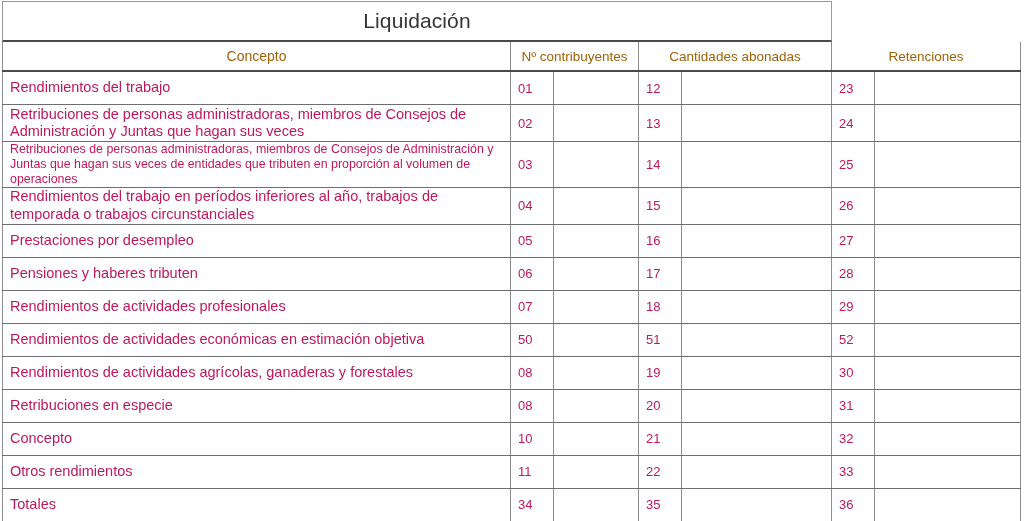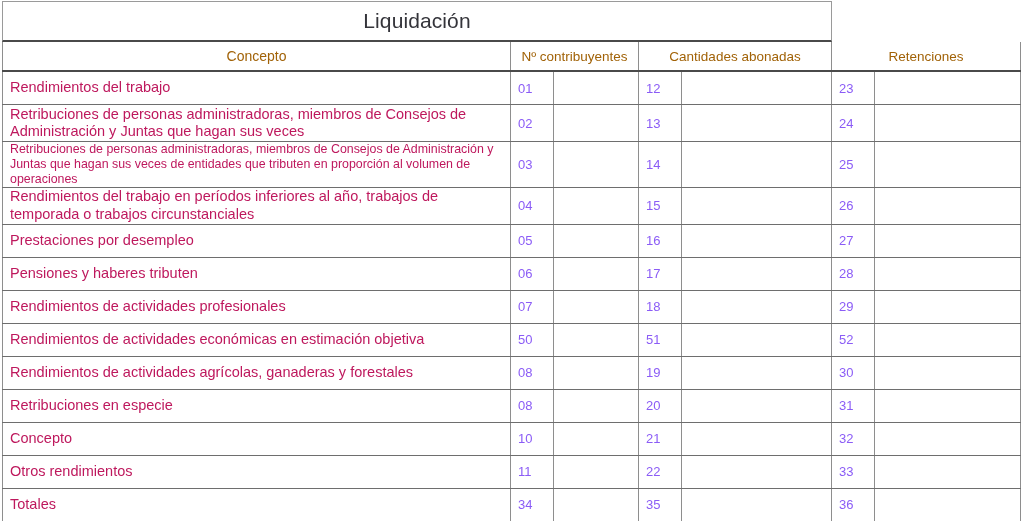--- a/index.html
+++ b/index.html
@@ -96,21 +96,21 @@
   tr.body td.concept.two-line { line-height: 1.2; }
   tr.body td.concept.small {
     font-size: 12.4px;
     line-height: 1.2;
   }
 
   tr.body td.code {
     text-align: left;
     padding-left: 7px;
     font-size: 13px;
-    color: #8b5cf6;
+    color: #be185d;
     border-bottom: 1px solid #6e6e6e;
     border-top: 1px solid #6e6e6e;
   }
   tr.body td.val {
     background: #ffffff;
     border-bottom: 1px solid #6e6e6e;
     border-top: 1px solid #6e6e6e;
   }
 
   

